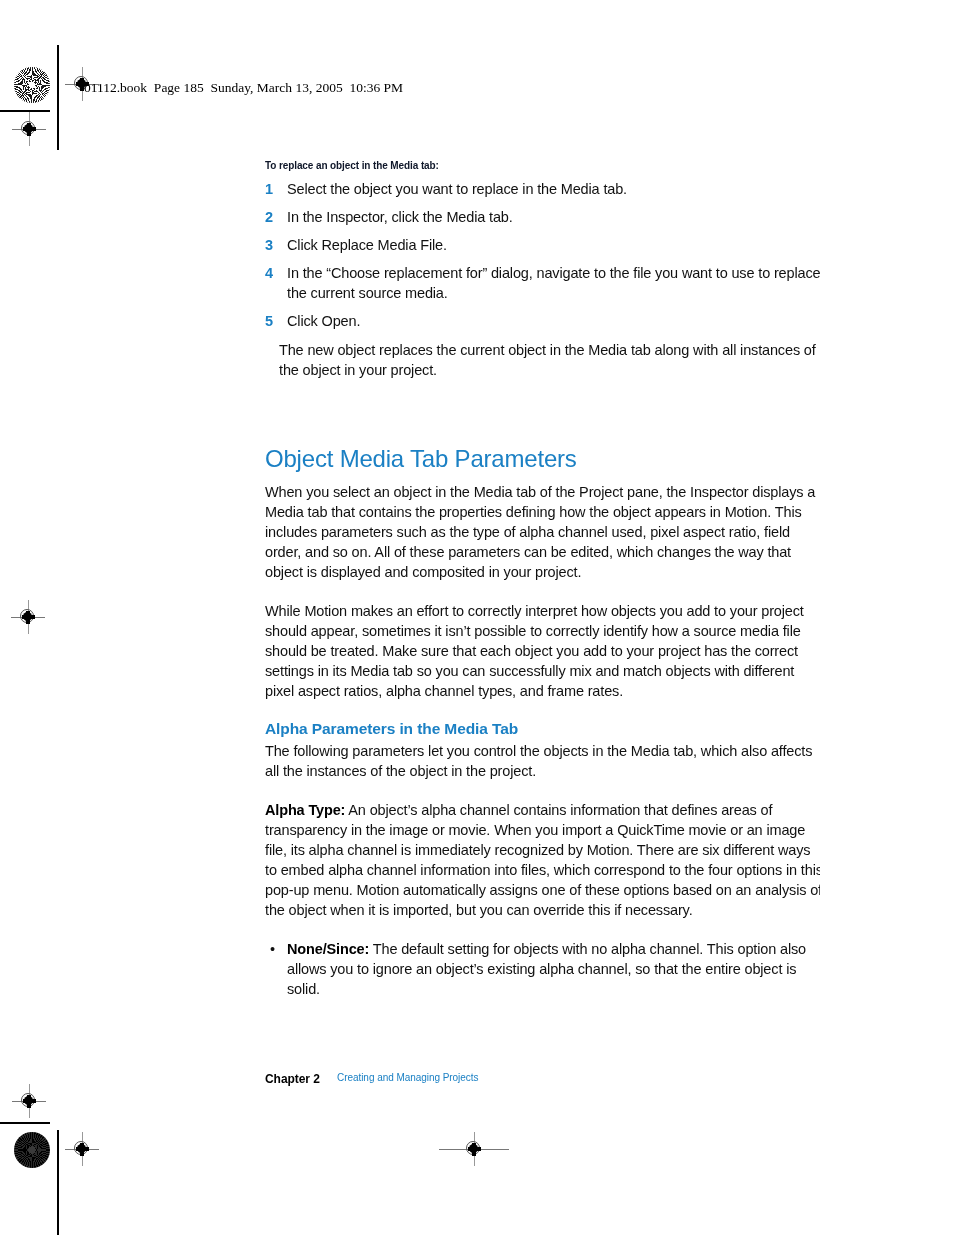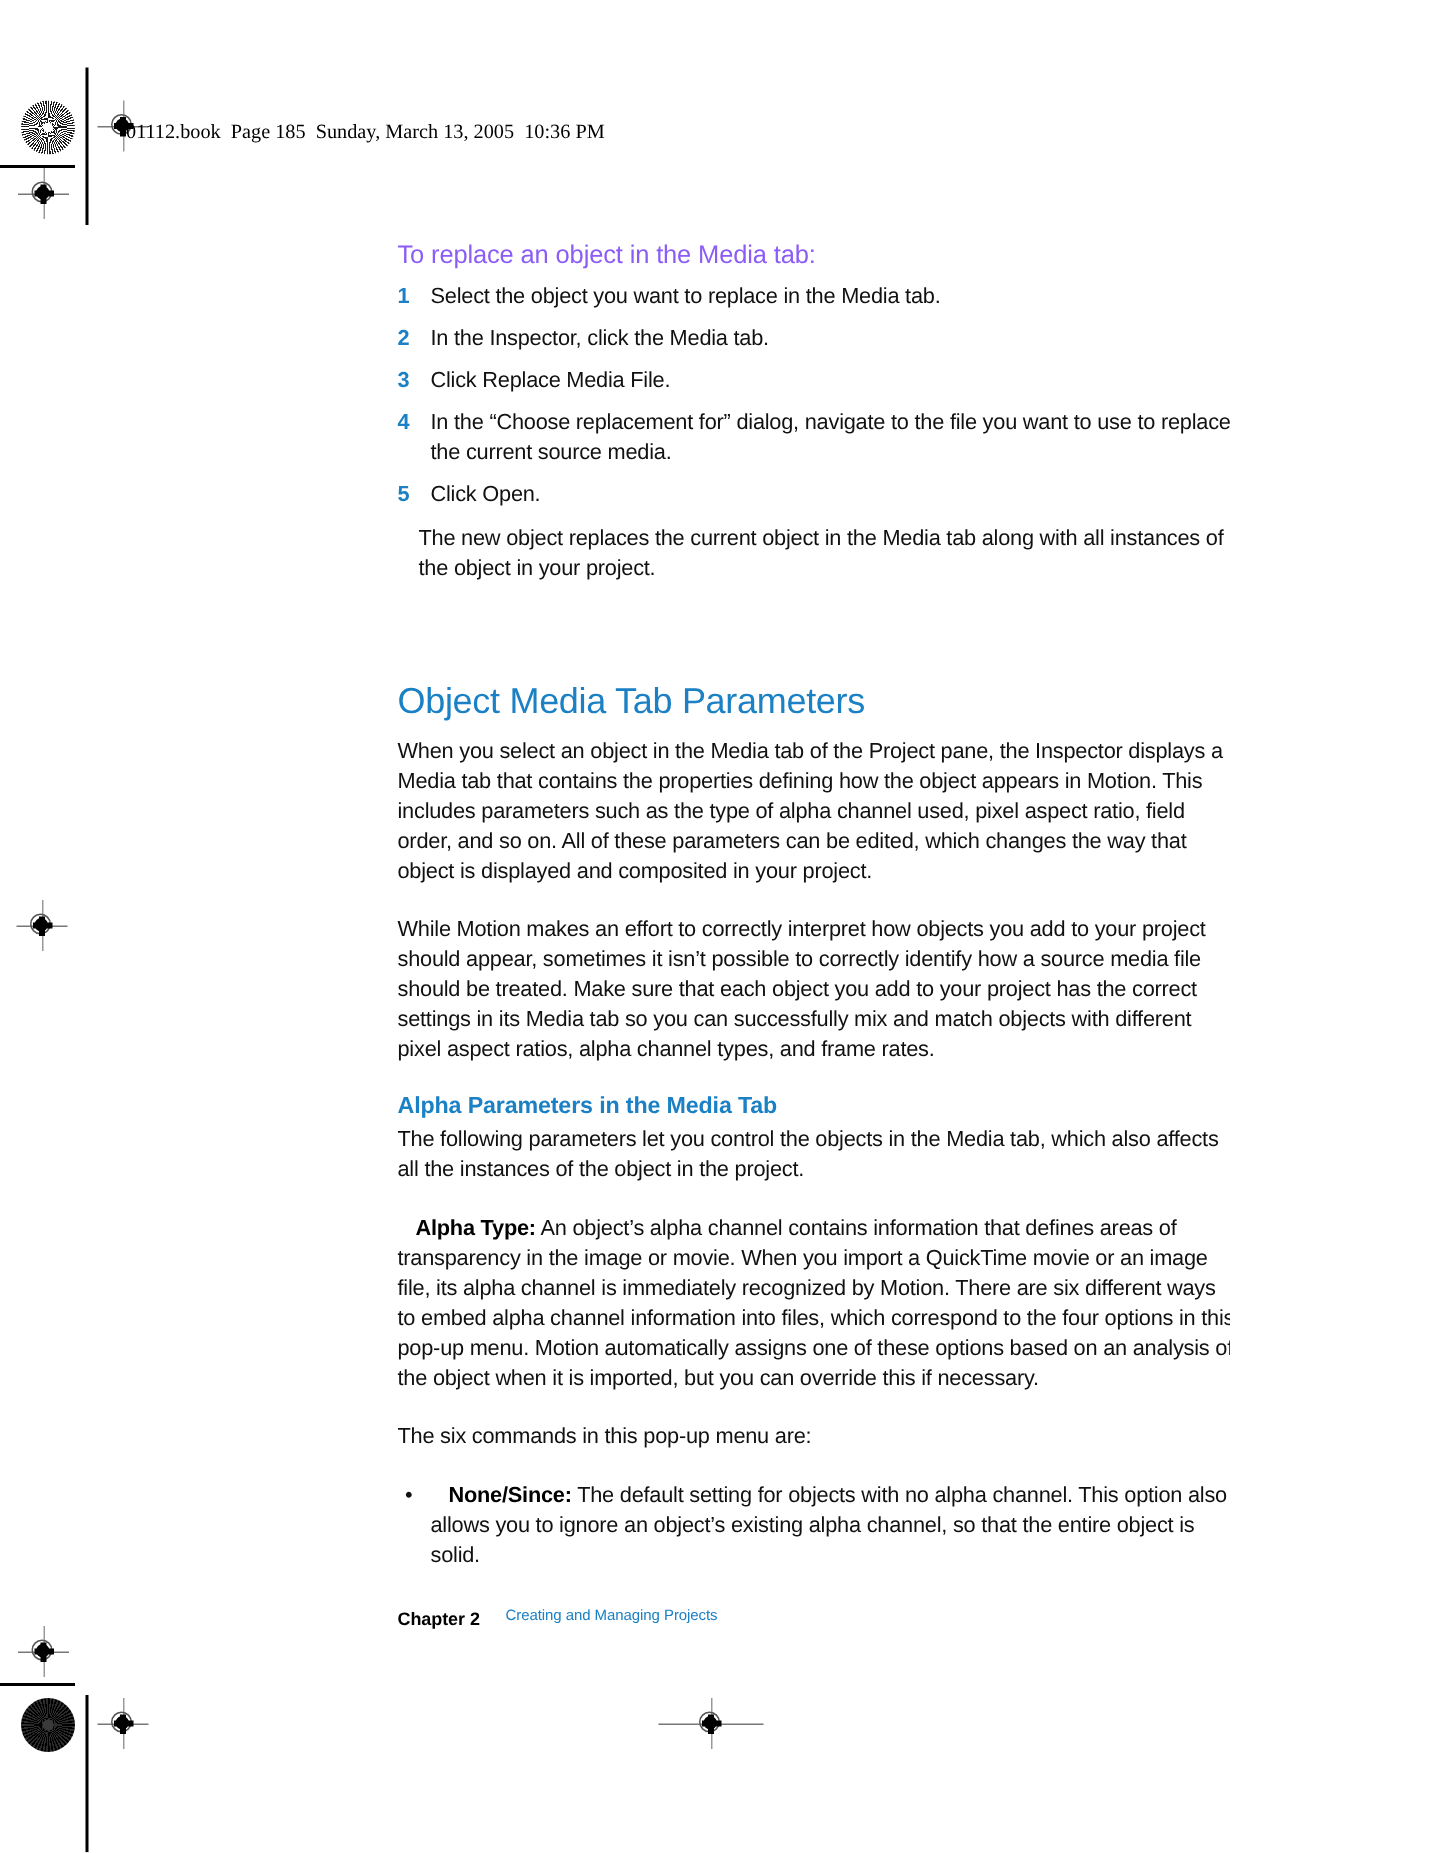--- a/index.html
+++ b/index.html
@@ -105,23 +105,23 @@
 
   
   .col {
     position: absolute;
     left: 265px;
     top: 160px;
     width: 560px;
   }
 
   .proc-title {
-    font-size: 17px;
-    font-weight: normal;
-    color: #8b5cf6;
+    font-size: 10px;
+    font-weight: bold;
+    color: #0f172a;
     margin: 0 0 9px 0;
     letter-spacing: -0.1px;
   }
 
   ol.steps {
     list-style: none;
     margin: 0;
     padding: 0;
   }
   ol.steps > li {
@@ -166,21 +166,21 @@
   .section-gap { height: 46px; }
 
   h3.subsection {
     font-size: 15.5px;
     font-weight: bold;
     color: #1b80c4;
     margin: 0 0 3px 0;
     letter-spacing: -0.1px;
   }
 
-  .lead { font-weight: bold; color: #000; margin-left: 12px; }
+  .lead { font-weight: bold; color: #000; }
 
   ul.bullets {
     list-style: none;
     margin: 0;
     padding: 0;
   }
   ul.bullets > li {
     position: relative;
     padding-left: 22px;
     font-size: 14.5px;
@@ -388,21 +388,20 @@
     <p class="body">While Motion makes an effort to correctly interpret how objects you add to your project should appear, sometimes it isn’t possible to correctly identify how a source media file should be treated. Make sure that each object you add to your project has the correct settings in its Media tab so you can successfully mix and match objects with different pixel aspect ratios, alpha channel types, and frame rates.</p>
 
     <h3 class="subsection">Alpha Parameters in the Media Tab</h3>
 
     <p class="body">The following parameters let you control the objects in the Media tab, which also affects all the instances of the object in the project.</p>
 
     <p class="body">
       <span class="lead">Alpha Type:</span><span> An object’s alpha channel contains information that defines areas of transparency in the image or movie. When you import a QuickTime movie or an image file, its alpha channel is immediately recognized by Motion. There are six different ways to embed alpha channel information into files, which correspond to the four options in this pop-up menu. Motion automatically assigns one of these options based on an analysis of the object when it is imported, but you can override this if necessary.</span>
     </p>
 
-    <p class="body">The six commands in this pop-up menu are:</p>
 
     <ul class="bullets">
       <li>
         <span class="bullet">•</span>
         <span class="lead">None/Since:</span><span> The default setting for objects with no alpha channel. This option also allows you to ignore an object’s existing alpha channel, so that the entire object is solid.</span>
       </li>
     </ul>
 
   </div>
 

